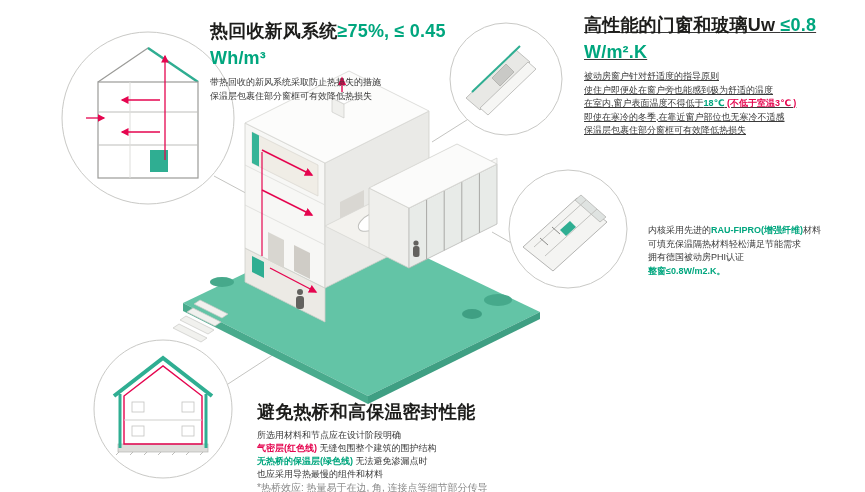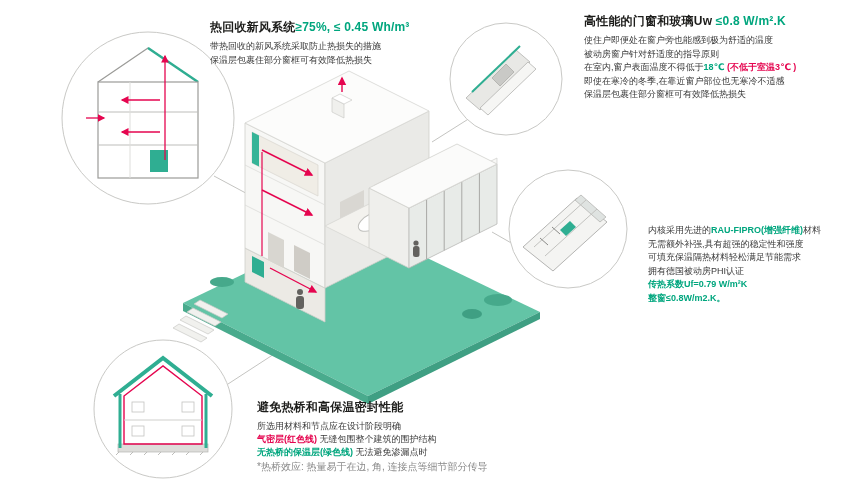--- a/index.html
+++ b/index.html
@@ -3,21 +3,21 @@
 <meta charset="utf-8">
 <style>
   * { margin:0; padding:0; box-sizing:border-box; }
   html,body { background:#ffffff; }
   body { font-family:"Liberation Sans","DejaVu Sans",sans-serif; }
   .canvas {
     position:relative; width:865px; height:492px; background:#ffffff; overflow:hidden;
   }
   svg.art { position:absolute; left:0; top:0; }
   .tb { position:absolute; font-size:9px; line-height:1.5; color:#3a3a3a; }
-  .tb h3 { font-size:12px; font-weight:bold; color:#1d1d1b; margin-bottom:4px; letter-spacing:0.2px; }
+  .tb h3 { font-size:18px; font-weight:bold; color:#1d1d1b; margin-bottom:4px; letter-spacing:0.2px; }
   .tb p { margin:0; }
   .gap { margin-top:6px; }
   .gb { color:#00a67e; font-weight:bold; }
   .rb { color:#e5054f; font-weight:bold; }
   .foot { font-size:10px; color:#8a8a8a; margin-top:5px; }
 </style>
 </head>
 <body>
 
 <div class="canvas">
@@ -175,49 +175,48 @@
   </svg>
 
   <div class="tb" style="left:210px; top:18px; width:250px;">
     <h3>
       <span>热回收新风系统</span><span class="gb">≥75%, ≤ 0.45 Wh/m³</span>
     </h3>
     <p>带热回收的新风系统采取防止热损失的措施</p>
     <p>保温层包裹住部分窗框可有效降低热损失</p>
   </div>
 
-  <div class="tb" style="left:584px; top:12px; width:275px;">
+  <div class="tb" style="left:584px; top:12px; width:275px;text-decoration:underline;">
     <h3>
       <span>高性能的门窗和玻璃Uw </span><span class="gb">≤0.8 W/m².K</span>
     </h3>
+    <p>被动房窗户针对舒适度的指导原则</p>
     <p>使住户即便处在窗户旁也能感到极为舒适的温度</p>
-    <p>被动房窗户针对舒适度的指导原则</p>
     <p>
       <span>在室内,窗户表面温度不得低于</span><span class="gb">18℃</span><span class="rb"> (不低于室温3℃ )</span>
     </p>
     <p>即使在寒冷的冬季,在靠近窗户部位也无寒冷不适感</p>
     <p>保温层包裹住部分窗框可有效降低热损失</p>
   </div>
 
   <div class="tb" style="left:648px; top:224px; width:215px;">
     <p>
       <span>内核采用先进的</span><span class="gb">RAU-FIPRO(增强纤维)</span><span>材料</span>
     </p>
-    <p>无需额外补强,具有超强的稳定性和强度</p>
     <p>可填充保温隔热材料轻松满足节能需求</p>
     <p>拥有德国被动房PHI认证</p>
-    <p class="gb">传热系数Uf=0.79 W/m²K</p>
     <p class="gb">整窗≤0.8W/m2.K。</p>
   </div>
 
   <div class="tb" style="left:257px; top:386px; width:300px; line-height:1.45;margin-top:13px;">
     <h3>避免热桥和高保温密封性能</h3>
     <p>所选用材料和节点应在设计阶段明确</p>
     <p>
       <span class="rb">气密层(红色线)</span><span> 无缝包围整个建筑的围护结构</span>
     </p>
     <p class="gap">
       <span class="gb">无热桥的保温层(绿色线)</span><span> 无法避免渗漏点时</span>
     </p>
+    <p>也应采用导热最慢的组件和材料</p>
     <p class="foot">*热桥效应: 热量易于在边, 角, 连接点等细节部分传导</p>
   </div>
 
 </div>
 
 </body></html>

